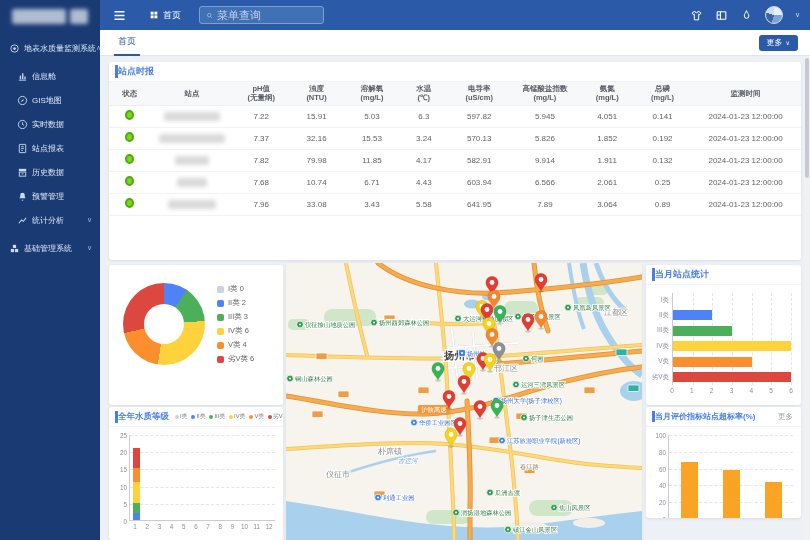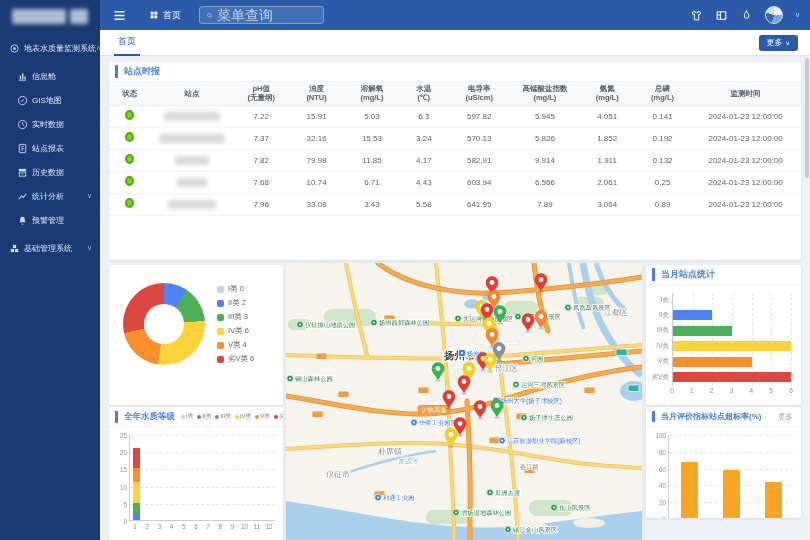--- a/index.html
+++ b/index.html
@@ -19,39 +19,39 @@
 
   
   #topbar { position:absolute; left:100px; top:0; width:710px; height:30px; background:#2b5ba8; display:flex; align-items:center; color:#fff;}
   .tb-icon { width:15px; height:15px; color:#fff;}
   .tb-icon svg{width:100%;height:100%;display:block;}
   #hamburger{ margin-left:12px; cursor:pointer;}
   #home-crumb{ display:flex; align-items:center; gap:4px; margin-left:22px; font-size:9px; cursor:pointer;}
   #home-crumb .tb-icon{width:10px;height:10px;}
   #menu-search{ margin-left:18px; width:125px; height:18px; background:#4071b5; border:1px solid #7d9fd0; border-radius:3px; display:flex; align-items:center; padding:0 6px; gap:4px;}
   #menu-search .tb-icon{ width:9px; height:9px; color:#c8d6ec;}
-  #menu-search input{ background:transparent; border:none; outline:none; color:#e8eef9; font-size:14px; width:100px;}
+  #menu-search input{ background:transparent; border:none; outline:none; color:#e8eef9; font-size:11px; width:100px;}
   #menu-search input::placeholder{ color:#c8d6ec;}
   #topbar-right{ margin-left:auto; display:flex; align-items:center; gap:12px; margin-right:10px;}
   #topbar-right .tb-icon{ width:13px; height:13px; cursor:pointer;}
   #avatar{ width:18px; height:18px; border-radius:50%; background:conic-gradient(#e8eef9 0 25%, #7da4d8 25% 55%, #3b659f 55% 80%, #cfdcef 80% 100%); border:1px solid #cfdcef; cursor:pointer;}
   #avatar-caret{ font-size:7px; color:#cfdcef; cursor:pointer;}
 
   
   #tabbar { position:absolute; left:100px; top:30px; width:710px; height:26px; background:#fff; border-bottom:1px solid #e2e6ec; display:flex; align-items:center;}
   #tab-home { margin-left:14px; height:26px; display:flex; align-items:center; font-size:9px; color:#2b5ba8; border-bottom:2px solid #2b5ba8; padding:0 4px; cursor:pointer;}
   #more-btn { margin-left:auto; margin-right:12px; background:#2b5ba8; color:#fff; font-size:8px; border:none; border-radius:3px; height:16px; padding:0 8px; display:flex; align-items:center; gap:3px; cursor:pointer;}
 
   
   #content { position:absolute; left:100px; top:56px; width:704px; height:484px; background:#edf0f5;}
   #scrollbar{ position:absolute; right:0; top:56px; width:6px; height:484px; background:#f0f1f3;}
   #scroll-thumb{ position:absolute; top:2px; left:1px; width:4px; height:120px; background:#c4c9d2; border-radius:2px;}
   .panel { position:absolute; background:#fff; border-radius:3px; box-shadow:0 1px 3px rgba(0,0,0,.08); overflow:hidden;}
   .panel-title-row{ display:flex; align-items:center; height:20px; border-bottom:1px solid #f2f3f6;}
-  .panel-title{ font-size:9px; color:#4a7fe0; border-left:3px solid #4a7fe0; padding-left:6px; margin-left:6px; font-weight:bold; white-space:nowrap;}
+  .panel-title{ font-size:9px; color:#4a7fe0; border-left:3px solid #4a7fe0; padding-left:0; margin-left:6px; font-weight:bold; white-space:nowrap;}
   .panel-link{ margin-left:auto; margin-right:8px; font-size:7.5px; color:#9aa0ab; cursor:pointer;}
 
   
   #panel-table{ left:9px; top:6px; width:692px; height:198px;}
   #station-table{ width:100%; border-collapse:collapse; table-layout:fixed;}
   #station-table th{ background:#f7f8fa; color:#5a5e66; font-size:7.5px; font-weight:bold; padding:2px 1px; line-height:1.25; border-bottom:1px solid #ebeef5;}
   #station-table td{ font-size:8px; color:#606266; text-align:center; height:22px; border-bottom:1px solid #f0f2f5; padding:0 1px; white-space:nowrap;}
   .status-dot{ display:inline-block; width:9px; height:10px; border-radius:50%; background:#7ed321; border:2px solid #49ad09;}
   .station-blur{ display:inline-block; height:9px; background:#d9d9d9; filter:blur(2px); border-radius:2px; vertical-align:middle;}
 
@@ -172,34 +172,34 @@
               <rect x="4" y="4" width="16" height="5" fill="currentColor"></rect>
               <rect x="5" y="11" width="14" height="9" fill="none" stroke="currentColor" stroke-width="2"></rect>
               <path d="M10 15h4" stroke="currentColor" stroke-width="2"></path>
             </svg>
           </span>
           <span>历史数据</span>
         </div>
         <div class="menu-item sub">
           <span class="mi-icon">
             <svg viewBox="0 0 24 24">
+              <path d="M12 4a5 5 0 0 0-5 5v4l-2 3h14l-2-3V9a5 5 0 0 0-5-5Z" fill="currentColor"></path>
+              <path d="M10 19a2 2 0 0 0 4 0Z" fill="currentColor"></path>
+            </svg>
+          </span>
+          <span>预警管理</span>
+        </div>
+        <div class="menu-item sub">
+          <span class="mi-icon">
+            <svg viewBox="0 0 24 24">
               <path d="M4 18 L10 11 L14 14 L20 6" fill="none" stroke="currentColor" stroke-width="2.2"></path>
             </svg>
           </span>
           <span>统计分析</span>
           <span class="chev">∨</span>
-        </div>
-        <div class="menu-item sub">
-          <span class="mi-icon">
-            <svg viewBox="0 0 24 24">
-              <path d="M12 4a5 5 0 0 0-5 5v4l-2 3h14l-2-3V9a5 5 0 0 0-5-5Z" fill="currentColor"></path>
-              <path d="M10 19a2 2 0 0 0 4 0Z" fill="currentColor"></path>
-            </svg>
-          </span>
-          <span>预警管理</span>
         </div>
         <div class="menu-gap"></div>
         <div class="menu-item">
           <span class="mi-icon">
             <svg viewBox="0 0 24 24">
               <rect x="4" y="13" width="7" height="7" fill="currentColor"></rect>
               <rect x="13" y="13" width="7" height="7" fill="currentColor"></rect>
               <rect x="8.5" y="4" width="7" height="7" fill="currentColor"></rect>
             </svg>
           </span>

